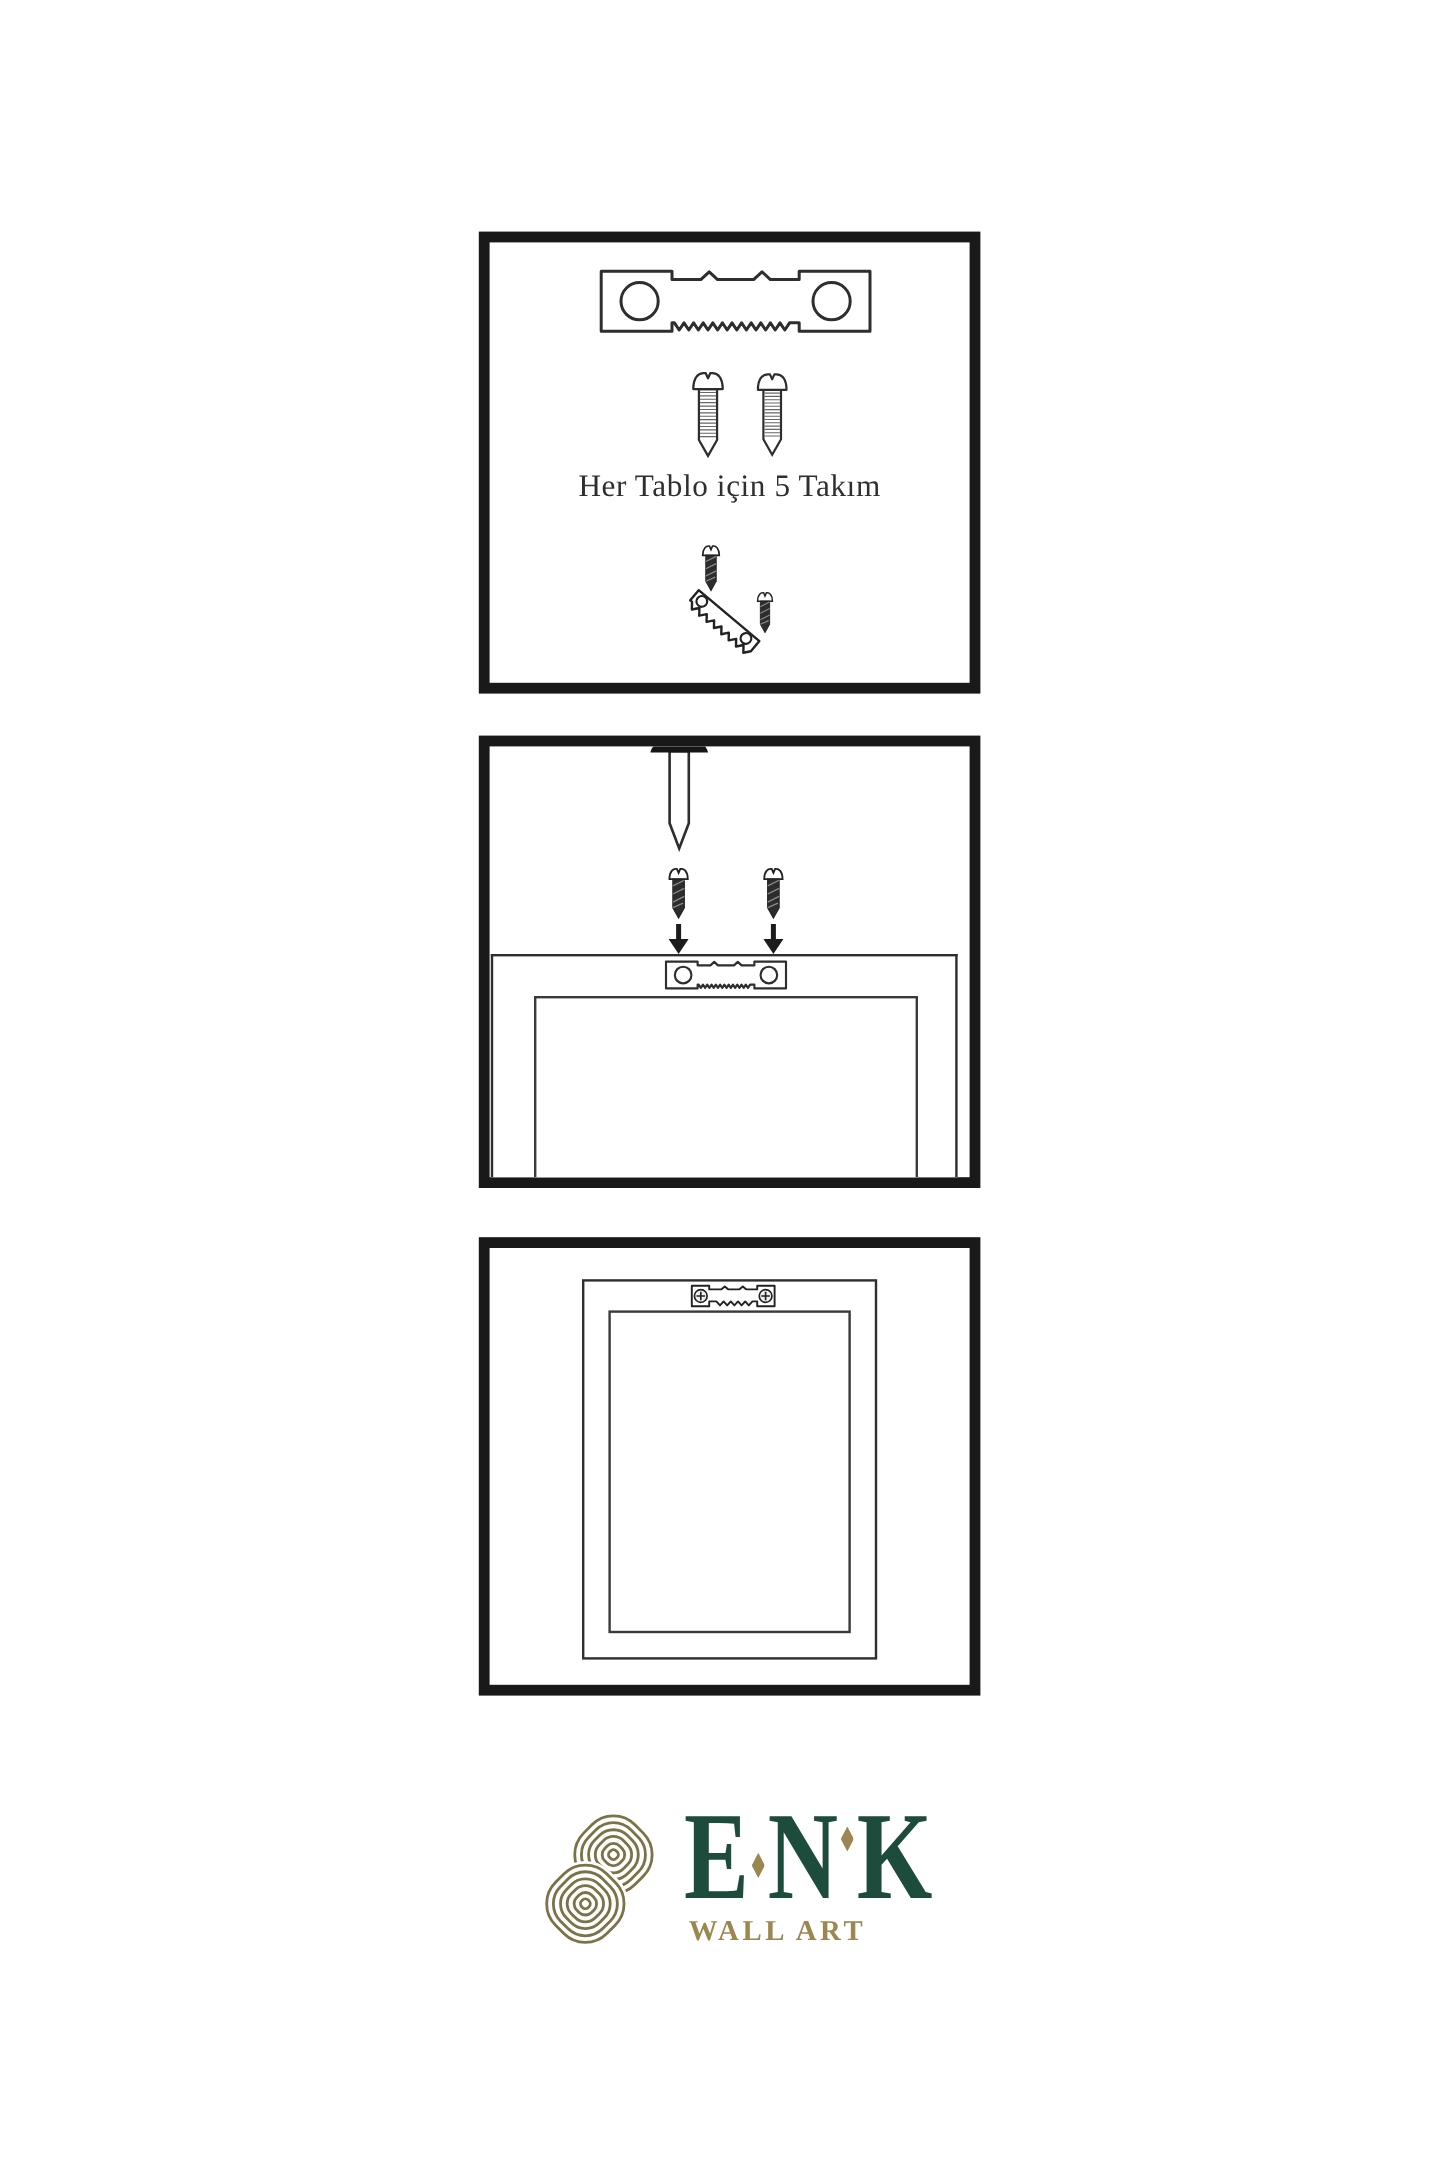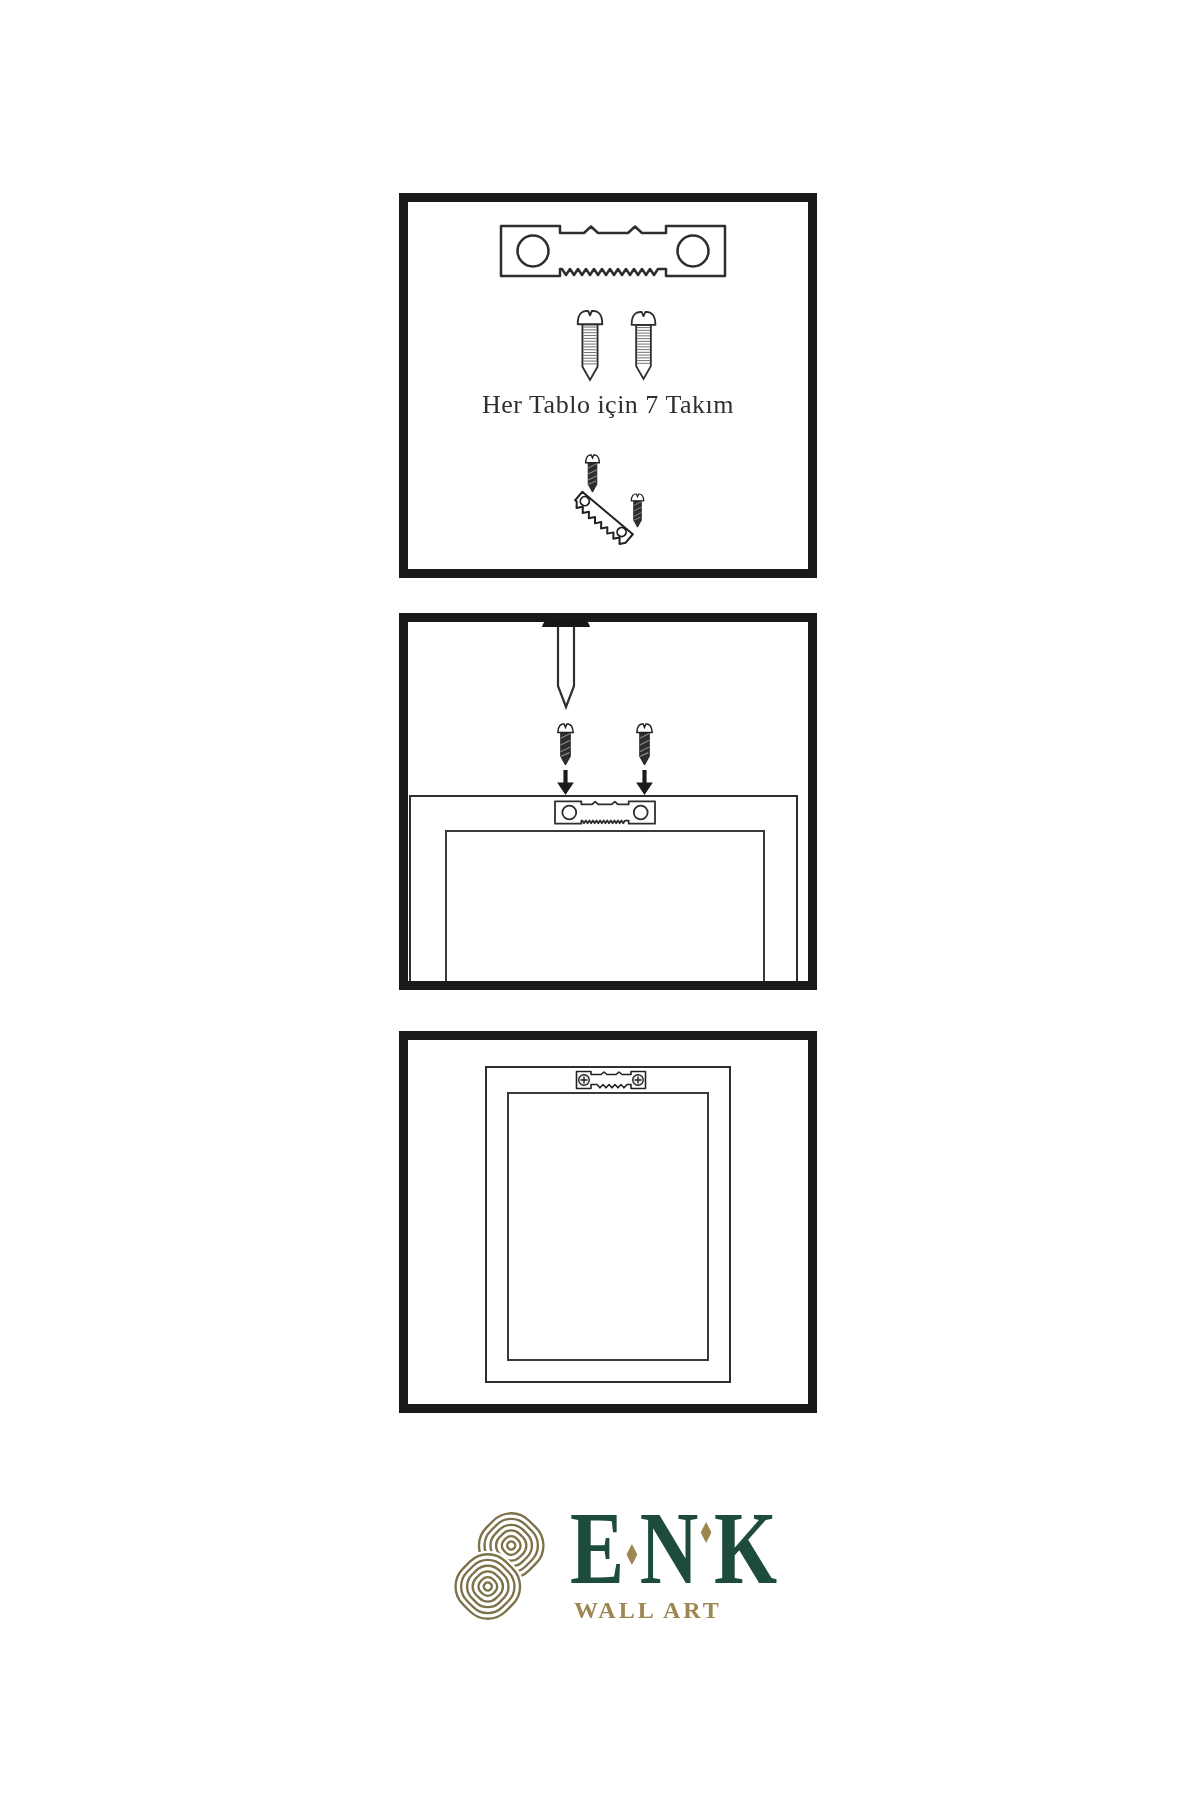--- a/index.html
+++ b/index.html
@@ -50,21 +50,21 @@
       <path d="M11,20H25M11,23H25M11,26H25M11,29H25M11,32H25M11,35H25M11,38H25M11,41H25M11,44H25M11,47H25M11,50H25M11,53H25M11,56H25M11,59H25" stroke="#666" stroke-width="1"></path>
       <path d="M5,17 C5,6 10,3 14,3 L16,3 L18,7.5 L20,3 L22,3 C26,3 31,6 31,17 Z" fill="#fff" stroke="#2e2e2e" stroke-width="2" stroke-linejoin="round"></path>
     </svg>
 
     <svg class="abs" style="left:219px;top:106px" width="33" height="74" viewBox="0 0 36 78">
       <path d="M10,17 V62 L18,76 L26,62 V17 Z" fill="#fff" stroke="#2e2e2e" stroke-width="2"></path>
       <path d="M11,20H25M11,23H25M11,26H25M11,29H25M11,32H25M11,35H25M11,38H25M11,41H25M11,44H25M11,47H25M11,50H25M11,53H25M11,56H25M11,59H25" stroke="#666" stroke-width="1"></path>
       <path d="M5,17 C5,6 10,3 14,3 L16,3 L18,7.5 L20,3 L22,3 C26,3 31,6 31,17 Z" fill="#fff" stroke="#2e2e2e" stroke-width="2" stroke-linejoin="round"></path>
     </svg>
 
-    <div class="caption">Her Tablo için 7 Takım</div>
+    <div class="caption">Her Tablo için 5 Takım</div>
 
     <svg class="abs" style="left:175px;top:252px" width="19" height="40" viewBox="0 0 22 46">
       <path d="M3,10 C3,3 6.5,1 8.5,1 L9.5,1 L11,4.5 L12.5,1 L13.5,1 C15.5,1 19,3 19,10 Z" fill="#fff" stroke="#222" stroke-width="1.6"></path>
       <path d="M6,10 V35 L11,44 L16,35 V10 Z" fill="#2d2d2d" stroke="#222" stroke-width="1"></path>
       <path d="M6,16 L16,11 M6,23 L16,18 M6,30 L16,25 M6,35 L15,31" stroke="#8a8a8a" stroke-width="1.2"></path>
     </svg>
 
     <svg class="abs" style="left:174px;top:287px;transform:rotate(40deg);transform-origin:0 0" width="70" height="20" viewBox="0 0 70 20">
       <path d="M2,2 H68 V13 L64,18 60,13 56,18 52,13 48,18 44,13 40,18 36,13 32,18 28,13 24,18 20,13 16,18 12,13 8,18 4,13 2,13 Z" fill="#fff" stroke="#222" stroke-width="2" stroke-linejoin="round"></path>
       <circle cx="10" cy="7.5" r="4.5" fill="#fff" stroke="#222" stroke-width="1.8"></circle>

